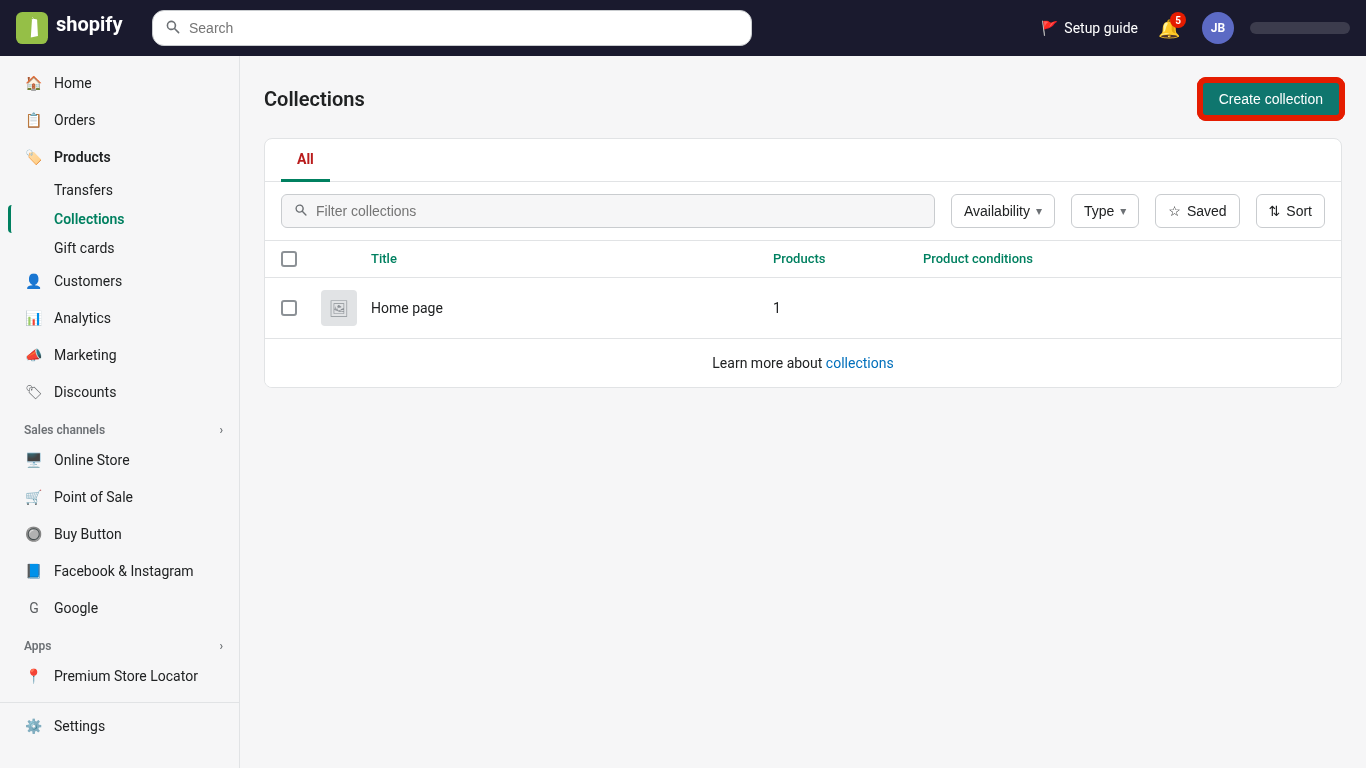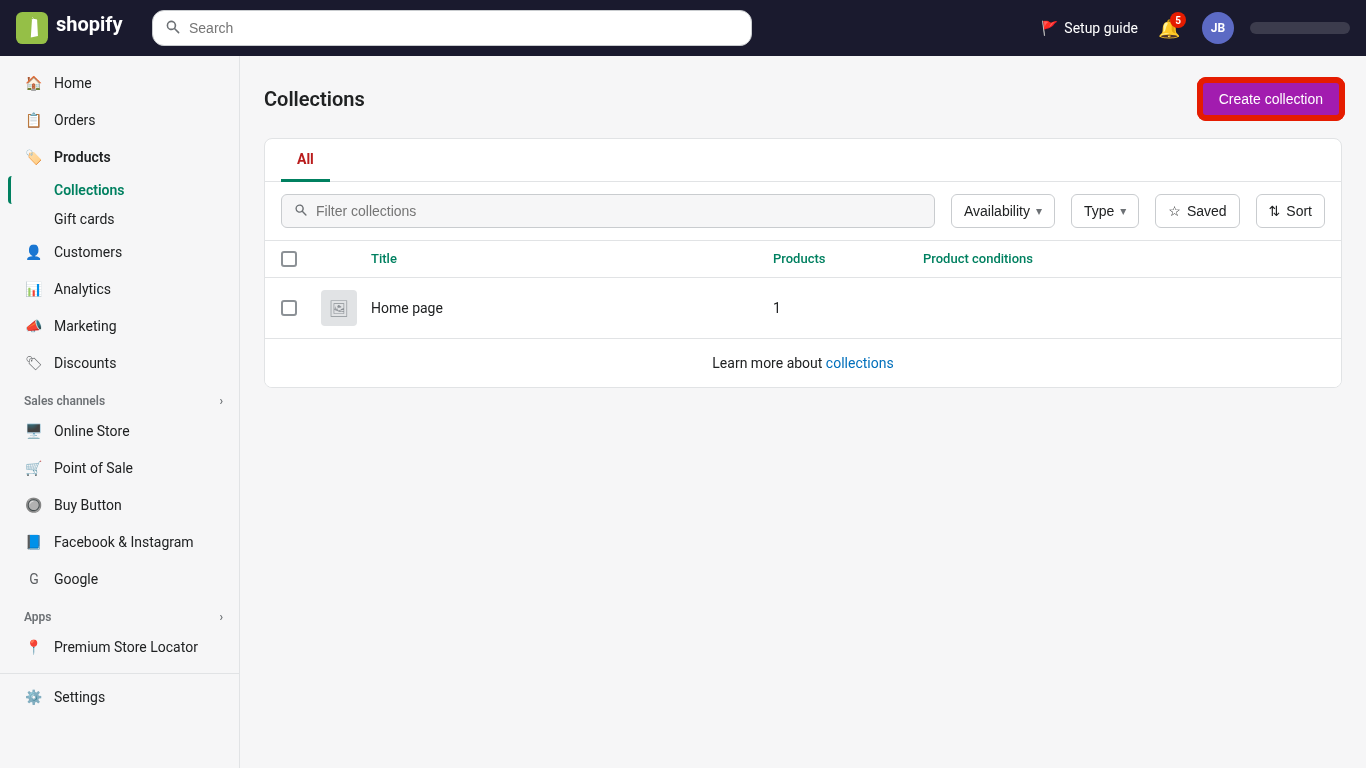--- a/index.html
+++ b/index.html
@@ -187,21 +187,21 @@
       align-items: center;
       justify-content: space-between;
       margin-bottom: 20px;
     }
     .page-title {
       font-size: 20px;
       font-weight: 600;
       color: #202223;
     }
     .create-btn {
-      background: #a21caf;
+      background: #0f766e;
       color: white;
       border: 3px solid #e51c00;
       border-radius: 6px;
       padding: 8px 16px;
       font-size: 14px;
       font-weight: 500;
       cursor: pointer;
       outline: 3px solid #e51c00;
       box-shadow: 0 0 0 3px #e51c00;
     }
@@ -409,20 +409,23 @@
       <span class="icon">🏠</span>
       <span>Home</span>
     </div>
     <div class="sidebar-item">
       <span class="icon">📋</span>
       <span>Orders</span>
     </div>
     <div class="sidebar-item">
       <span class="icon" style="color:#1a7f37;">🏷️</span>
       <span style="font-weight:600; color:#202223;">Products</span>
+    </div>
+    <div class="sidebar-sub-item">
+      <span>Transfers</span>
     </div>
     <div class="sidebar-sub-item active">
       <span>Collections</span>
     </div>
     <div class="sidebar-sub-item">
       <span>Gift cards</span>
     </div>
 
     <div class="sidebar-item">
       <span class="icon">👤</span>

